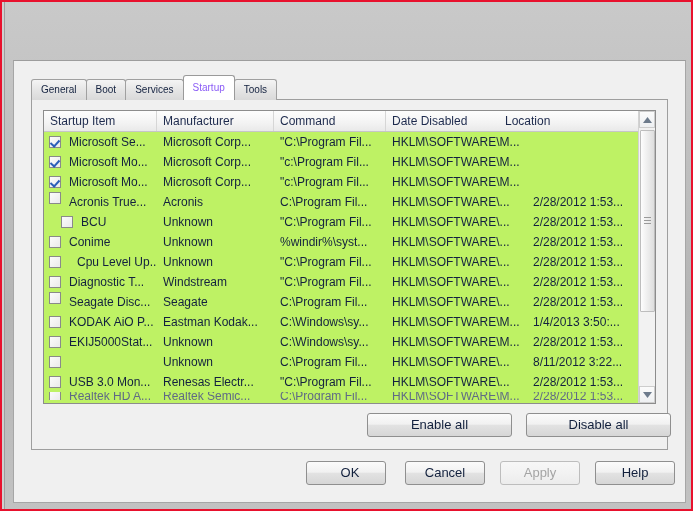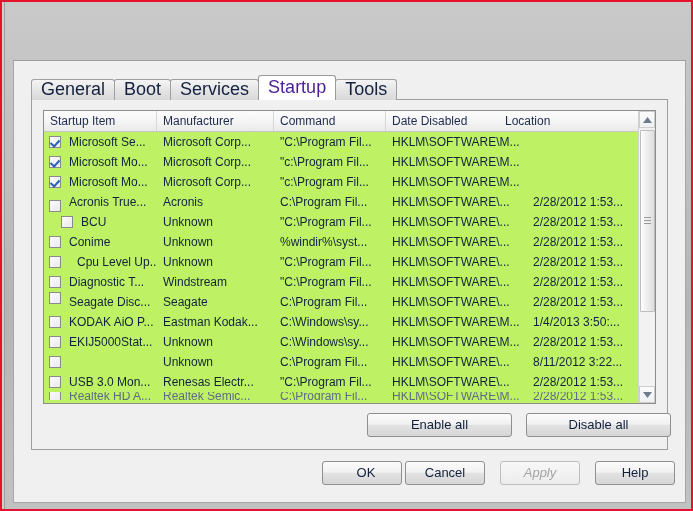--- a/index.html
+++ b/index.html
@@ -109,35 +109,35 @@
     display: flex;
     align-items: flex-end;
     z-index: 3;
   }
   .tab {
     box-sizing: border-box;
     height: 21px;
     padding: 0 9px;
     margin-right: -1px;
     line-height: 19px;
-    font-size: 18px;
+    font-size: 10px;
     color: #13213f;
     background: linear-gradient(180deg,#f4f4f4 0%, #e4e4e4 55%, #d9d9d9 100%);
     border: 1px solid #a0a0a0;
     border-bottom: none;
     border-radius: 3px 3px 0 0;
     cursor: pointer;
     white-space: nowrap;
   }
   .tab.active {
     height: 25px;
     line-height: 23px;
     background: #ffffff;
     border-color: #9a9a9a;
-    color: #4c1d95;
+    color: #8b5cf6;
     position: relative;
     z-index: 4;
   }
 
   
   #tabpage {
     position: absolute;
     left: 17px;
     top: 38px;
     width: 637px;
@@ -287,21 +287,20 @@
     border: 1px solid #8f8f8f;
     border-radius: 3px;
     cursor: pointer;
     white-space: nowrap;
   }
   .btn.disabled {
     color: #a4a4a4;
     border-color: #bdbdbd;
     background: linear-gradient(180deg,#f7f7f7 0%, #f2f2f2 50%, #ececec 100%);
     cursor: default;
-    font-style: italic;
   }
   #enable-all {
     position: absolute;
     left: 335px;
     top: 313px;
     width: 145px;
     height: 24px;
     line-height: 22px;
   }
   #disable-all {
@@ -315,21 +314,21 @@
 
   
   #footer { position: absolute; left: 0; top: 392px; width: 673px; height: 50px; }
   .fbtn {
     position: absolute;
     top: 8px;
     width: 80px;
     height: 24px;
     line-height: 22px;
   }
-  #btn-ok     { left: 308px; padding-left: 8px; }
+  #btn-ok     { left: 292px; padding-left: 8px; }
   #btn-cancel { left: 391px; }
   #btn-apply  { left: 486px; }
   #btn-help   { left: 581px; }
 </style>
 </head>
 <body>
 
 <div id="screen">
   <div id="window">
 
@@ -387,21 +386,21 @@
                     <span class="cbox checked"></span>
                   </span>
                   <span style="padding-left: 5px;">Microsoft Mo...</span>
                 </div>
                 <div class="lcell" style="width: 117px;">Microsoft Corp...</div>
                 <div class="lcell" style="width: 112px;">"c:\Program Fil...</div>
                 <div class="lcell" style="width: 141px;">HKLM\SOFTWARE\M...</div>
                 <div class="lcell" style="width: 113px;"></div>
               </div>
               <div class="lrow">
-                <div class="lcell" style="width: 113px; display: flex; align-items: flex-end; padding-left: 0px;">
+                <div class="lcell" style="width: 113px; display: flex; align-items: flex-start; padding-left: 0px;">
                   <span class="cbwrap">
                     <span class="cbox"></span>
                   </span>
                   <span style="padding-left: 5px;">Acronis True...</span>
                 </div>
                 <div class="lcell" style="width: 117px;">Acronis</div>
                 <div class="lcell" style="width: 112px;">C:\Program Fil...</div>
                 <div class="lcell" style="width: 141px;">HKLM\SOFTWARE\...</div>
                 <div class="lcell" style="width: 113px;">2/28/2012 1:53...</div>
               </div>

